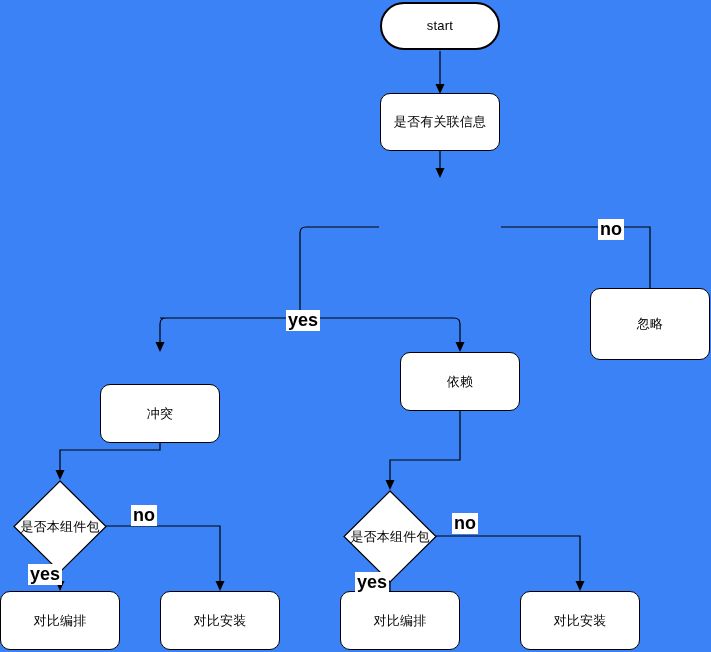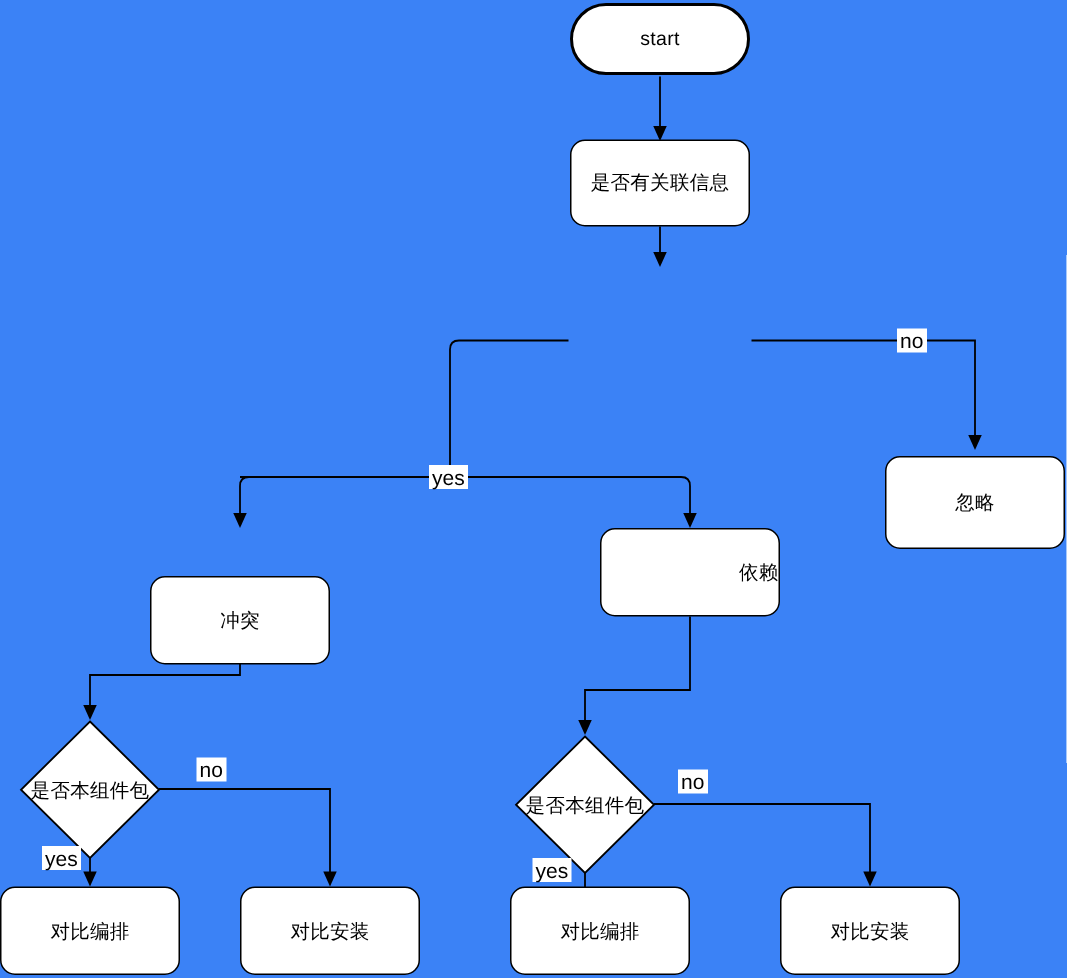--- a/index.html
+++ b/index.html
@@ -68,27 +68,28 @@
     width: 100%;
     height: 100%;
     display: flex;
     align-items: center;
     justify-content: center;
     text-align: center;
     pointer-events: none;
   }
   .edge-label {
     position: absolute;
-    font-size: 14px;
+    font-size: 18px;
     color: #000000;
     background: #ffffff;
     padding: 0 2px;
     white-space: nowrap;
     z-index: 3;
     user-select: none;
+    font-weight: bold;
   }
   .edge-line {
     fill: none;
     stroke: #000000;
     stroke-width: 1.2;
     stroke-linejoin: miter;
     stroke-linecap: butt;
   }
   .arrow-head {
     fill: #000000;
@@ -146,29 +147,29 @@
 
   <div class="node stadium" style="left:380px; top:2px; width:120px; height:48px;">
     <span class="node-label">start</span>
   </div>
 
   <div class="node rounded-rect" style="left:380px; top:93px; width:120px; height:58px;">
     <span class="node-label">是否有关联信息</span>
   </div>
 
 
-  <div class="node rounded-rect" style="left:590px; top:304px; width:120px; height:62px;">
+  <div class="node rounded-rect" style="left:590px; top:288px; width:120px; height:72px;">
     <span class="node-label">忽略</span>
   </div>
 
   <div class="node rounded-rect" style="left:100px; top:352px; width:120px; height:59px;margin-top:32px;">
     <span class="node-label">冲突</span>
   </div>
 
-  <div class="node rounded-rect" style="left:400px; top:352px; width:120px; height:59px;justify-content:flex-end;">
+  <div class="node rounded-rect" style="left:400px; top:352px; width:120px; height:59px;">
     <span class="node-label">依赖</span>
   </div>
 
   <div class="diamond-wrap" style="left:13px; top:480px; width:94px; height:93px;">
     <svg width="94" height="93" viewBox="0 0 94 93" xmlns="http://www.w3.org/2000/svg">
       <polygon points="47,1 93,46.5 47,92 1,46.5" fill="#ffffff" stroke="#000000" stroke-width="1.2"></polygon>
     </svg>
     <div class="diamond-text">
       <span class="node-label">是否本组件包</span>
     </div>

